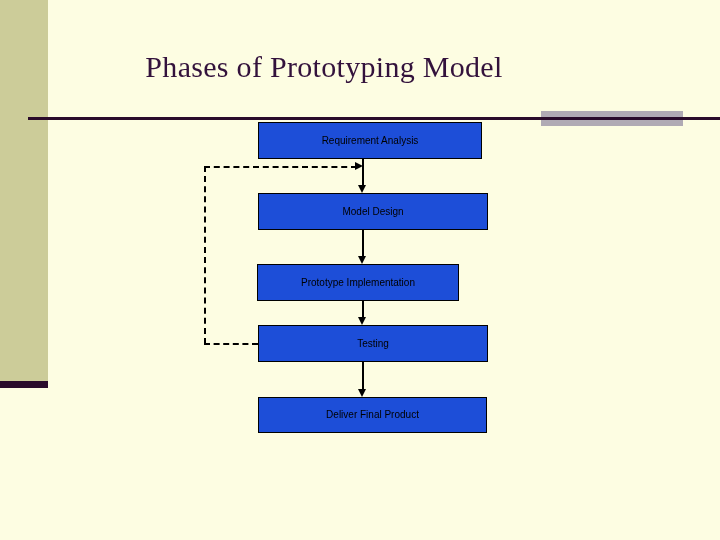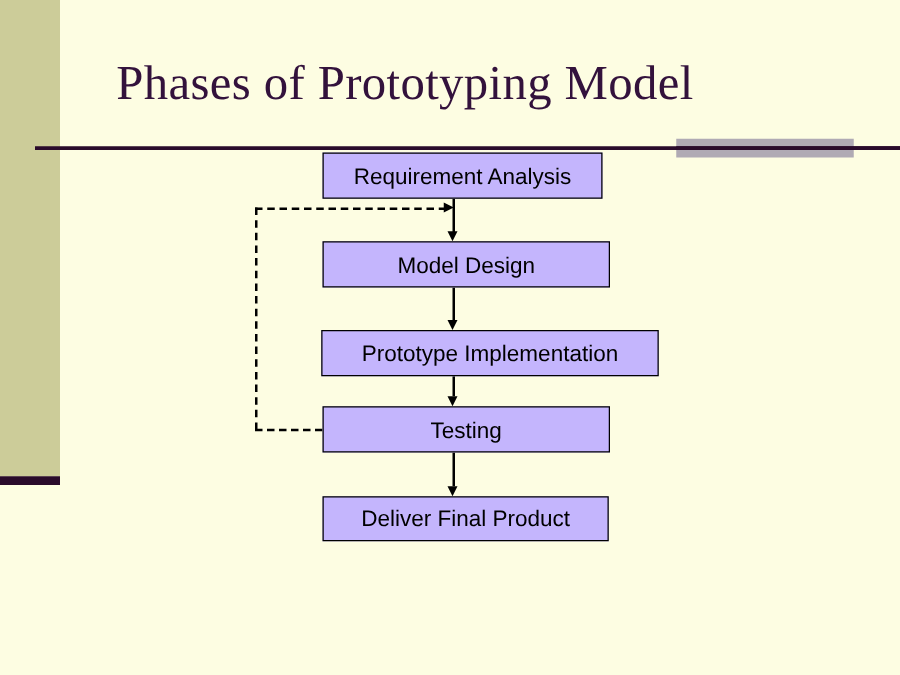--- a/index.html
+++ b/index.html
@@ -64,46 +64,46 @@
   }
 
   
   .slide-title {
     position: absolute;
     left: 0;
     top: 46px;
     width: 648px;
     text-align: center;
     font-family: "Liberation Serif", "DejaVu Serif", serif;
-    font-size: 39px;
+    font-size: 30px;
     line-height: 42px;
     color: #33123c;
     letter-spacing: 0.3px;
     white-space: nowrap;
   }
 
   
   .node {
     position: absolute;
     box-sizing: border-box;
-    background: #c4b5fd;
+    background: #1d4ed8;
     border: 1.6px solid #000000;
     color: #000000;
     font-family: "Liberation Sans", sans-serif;
-    font-size: 18px;
+    font-size: 10px;
     line-height: 1;
     display: flex;
     align-items: center;
     justify-content: center;
     text-align: center;
     white-space: nowrap;
   }
   .node-requirement-analysis { left: 258px; top: 122px; width: 224px; height: 37px; }
   .node-quick-design         { left: 258px; top: 193px; width: 230px; height: 37px; }
-  .node-prototype-impl       { left: 257px; top: 264px; width: 270px; height: 37px; }
+  .node-prototype-impl       { left: 257px; top: 264px; width: 202px; height: 37px; }
   .node-testing              { left: 258px; top: 325px; width: 230px; height: 37px; }
   .node-deliver-final        { left: 258px; top: 397px; width: 229px; height: 36px; }
 
   
   .conn {
     position: absolute;
     width: 2px;
     background: #000000;
   }
   .arrowhead-down {

